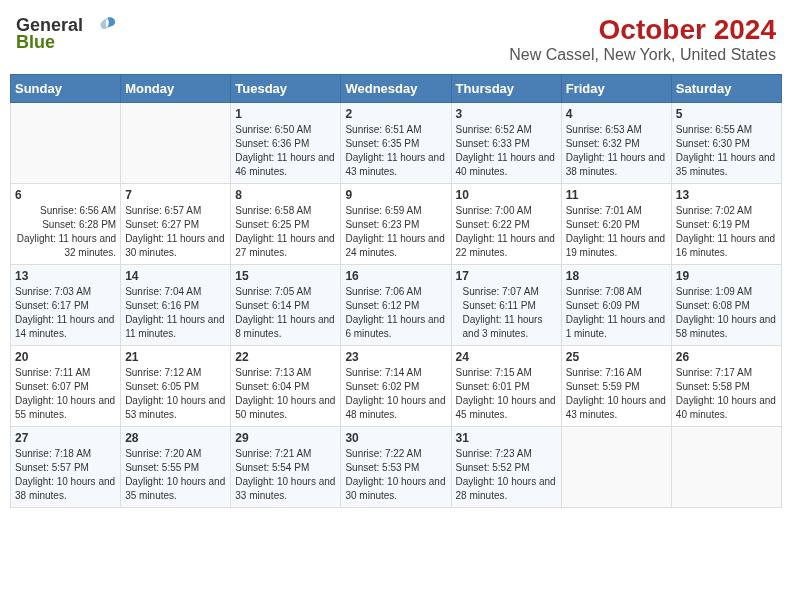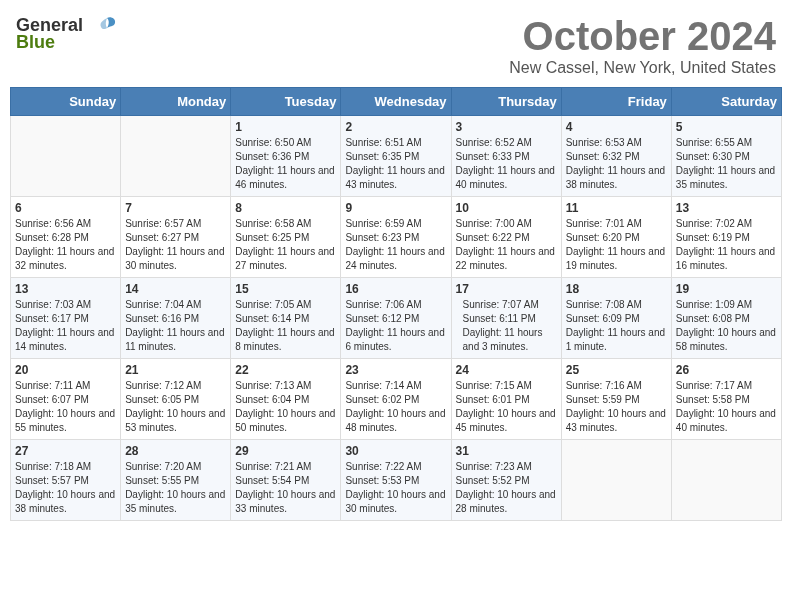--- a/index.html
+++ b/index.html
@@ -24,40 +24,40 @@
     }
     .logo-row {
       display: flex;
       align-items: center;
       gap: 11px;
     }
     .title-block {
       text-align: right;
     }
     .month-title {
-      font-size: 40px;
+      font-size: 28px;
       font-weight: bold;
-      color: #737373;
+      color: #b91c1c;
     }
     .location-title {
       font-size: 16px;
       color: #555;
     }
     table {
       width: 100%;
       border-collapse: collapse;
       border: 1px solid #ccc;
     }
     thead tr th {
       background-color: #4a7fb5;
       color: #fff;
       font-size: 13px;
       font-weight: bold;
       padding: 6px 4px;
-      text-align: right;
+      text-align: left;
       border: 1px solid #3a6fa5;
     }
     tbody tr {
       border-bottom: 1px solid #ddd;
     }
     tbody tr:nth-child(odd) {
       background-color: #f5f8fc;
     }
     tbody tr:nth-child(even) {
       background-color: #ffffff;
@@ -149,21 +149,21 @@
         <td>
           <span class="day-number">5</span>
           <div class="day-info" style="white-space: pre-line;">Sunrise: 6:55 AM
 Sunset: 6:30 PM
 Daylight: 11 hours and 35 minutes.</div>
         </td>
       </tr>
       <tr>
         <td>
           <span class="day-number">6</span>
-          <div class="day-info" style="white-space: pre-line;">Sunrise: 6:56 AM
+          <div class="day-info" style="white-space: pre-line; text-align: right;">Sunrise: 6:56 AM
 Sunset: 6:28 PM
 Daylight: 11 hours and 32 minutes.</div>
         </td>
         <td>
           <span class="day-number">7</span>
           <div class="day-info" style="white-space: pre-line;">Sunrise: 6:57 AM
 Sunset: 6:27 PM
 Daylight: 11 hours and 30 minutes.</div>
         </td>
         <td>

